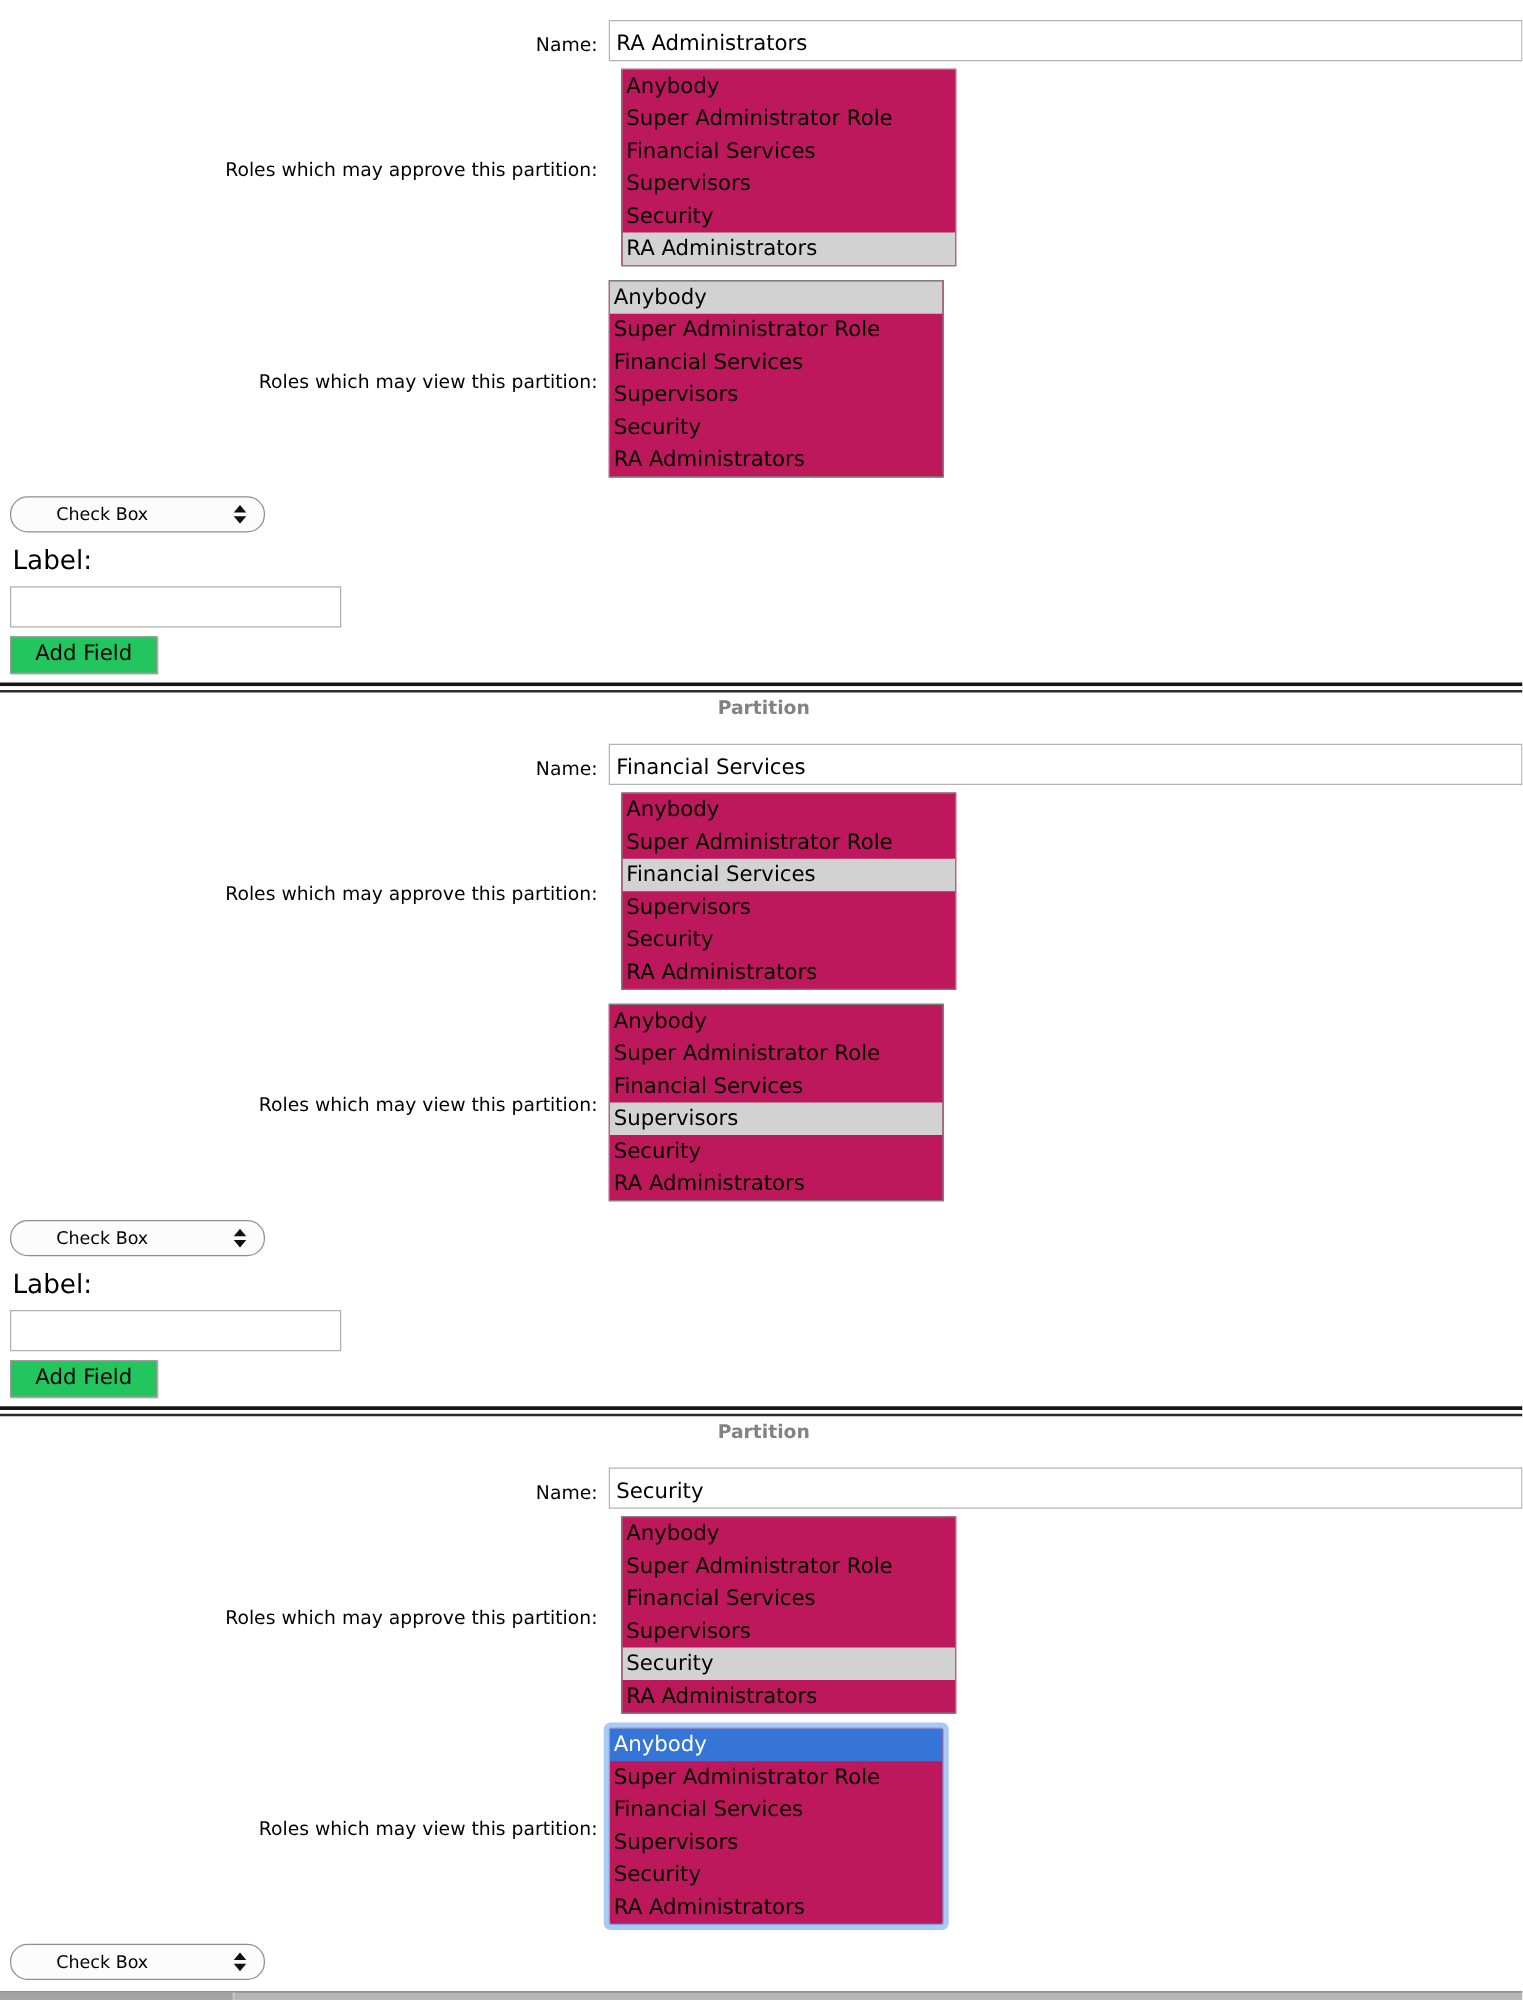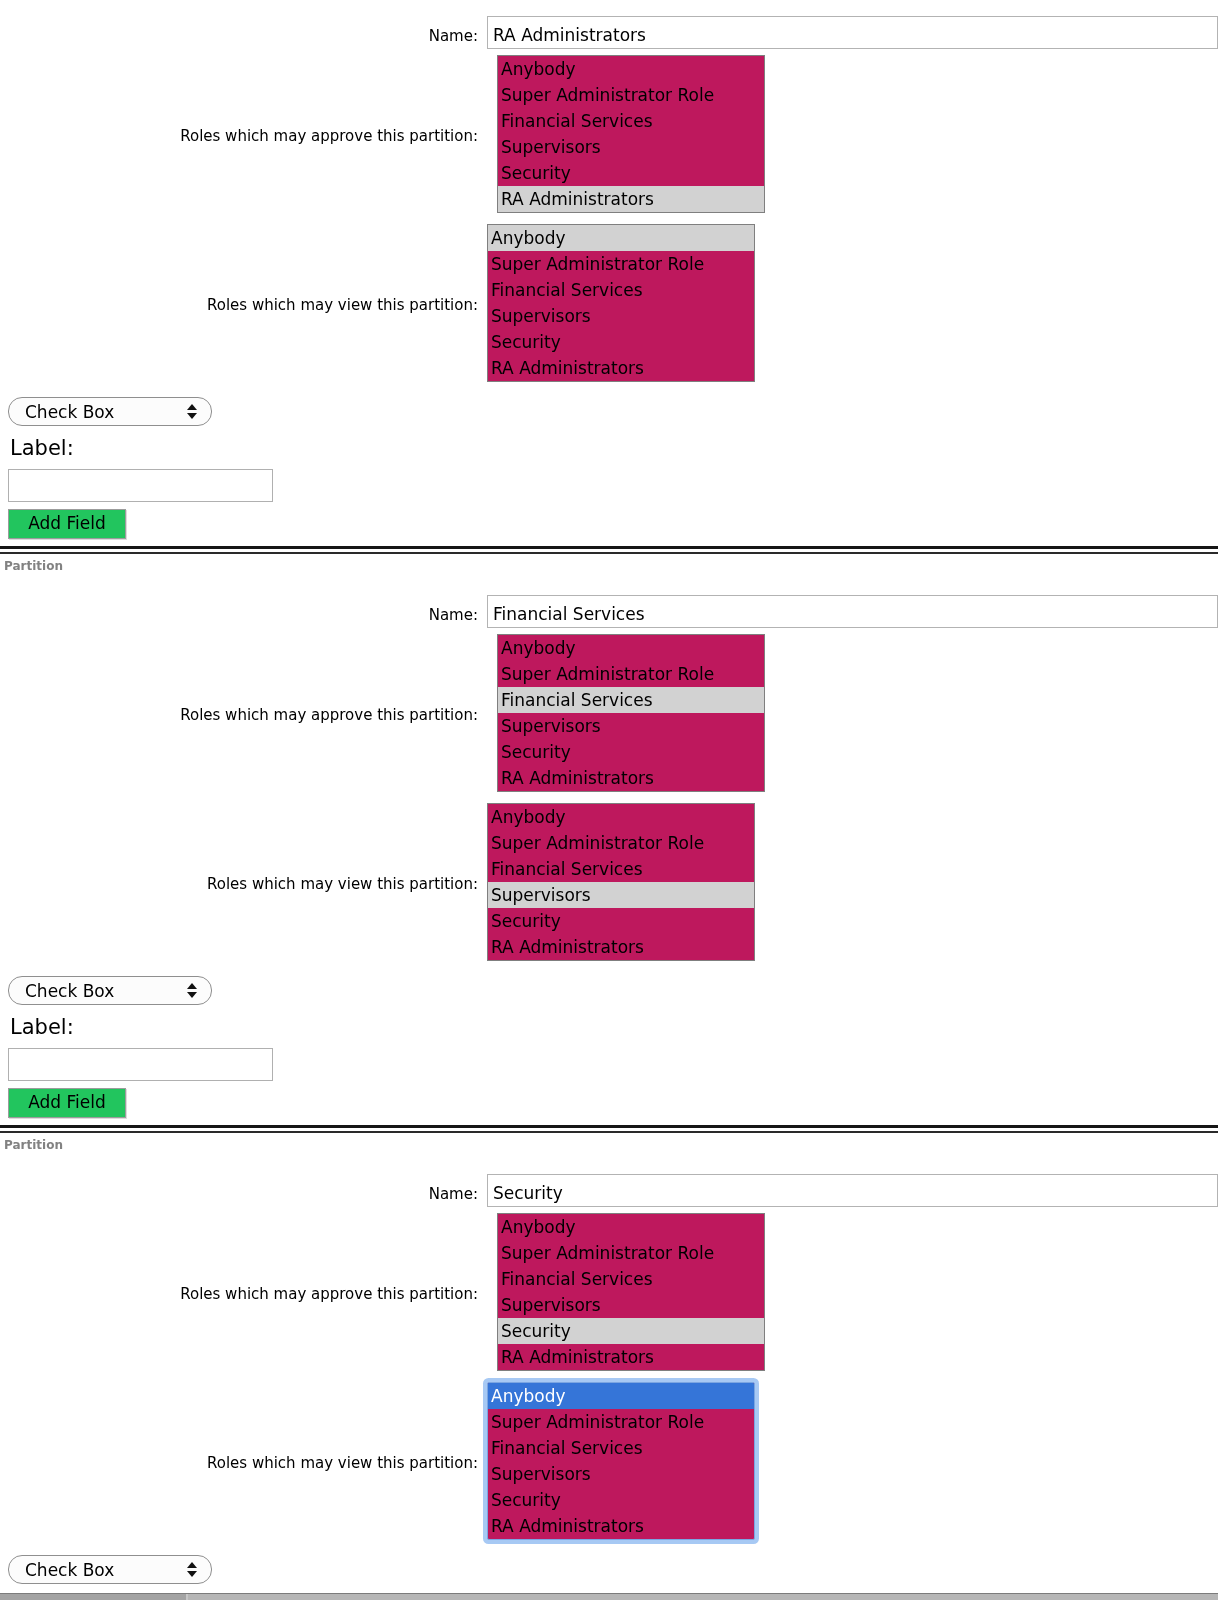--- a/index.html
+++ b/index.html
@@ -46,21 +46,21 @@
   .row.approve-row { margin-top:6px;gap:10px; }
   .row.view-row   { margin-top:11px; }
   .row.name-row.after-legend { margin-top:22px; }
 
   .fieldtype-select {
     margin:15px 0 0 8px; width:204px; height:29px;
     border:1.5px solid #8f8f8f; border-radius:14px; background:#fcfcfc;
     display:flex; align-items:center; cursor:default;
   }
   .fieldtype-select .ft-text {
-    font-size:17px; padding-left:16px; flex:1 1 auto; color:#000;
+    font-size:14px; padding-left:16px; flex:1 1 auto; color:#000;margin-left:20px;
   }
   .ft-arrows {
     flex:0 0 auto; margin-right:14px; display:flex; flex-direction:column;
     align-items:center; justify-content:center; line-height:0;
   }
   .ft-arrows .tri { width:0; height:0; border-left:5px solid transparent; border-right:5px solid transparent; }
   .ft-arrows .tri.up   { border-bottom:6px solid #111; margin-bottom:3px; }
   .ft-arrows .tri.down { border-top:6px solid #111; }
 
   .field-label-text { margin:10px 0 0 10px; font-size:21px; }
@@ -76,21 +76,21 @@
     text-align:center; line-height:27px; cursor:default;
   }
 
   .section-divider { margin-top:7px; width:1218px; }
   .section-divider .line-thick { height:3px; background:#161616; }
   .section-divider .line-gap   { height:3px; background:#fff; }
   .section-divider .line-thin  { height:2px; background:#2a2a2a; }
 
   .partition-legend {
     margin-top:6px; padding-left:4px;
-    font-size:12px; font-weight:bold; color:#828282; height:13px; line-height:13px;
+    font-size:15px; font-weight:bold; color:#828282; height:13px; line-height:13px;text-align:center;
   }
 
   .bottom-strip {
     position:absolute; left:0; right:0; bottom:0; height:7px;
     background:#b6b6b6; border-top:1px solid #7c7c7c;
   }
   .bottom-strip .thumb {
     position:absolute; left:0; top:0; bottom:0; width:188px;
     background:#a3a3a3; border-right:2px solid #c6c6c6;
   }

